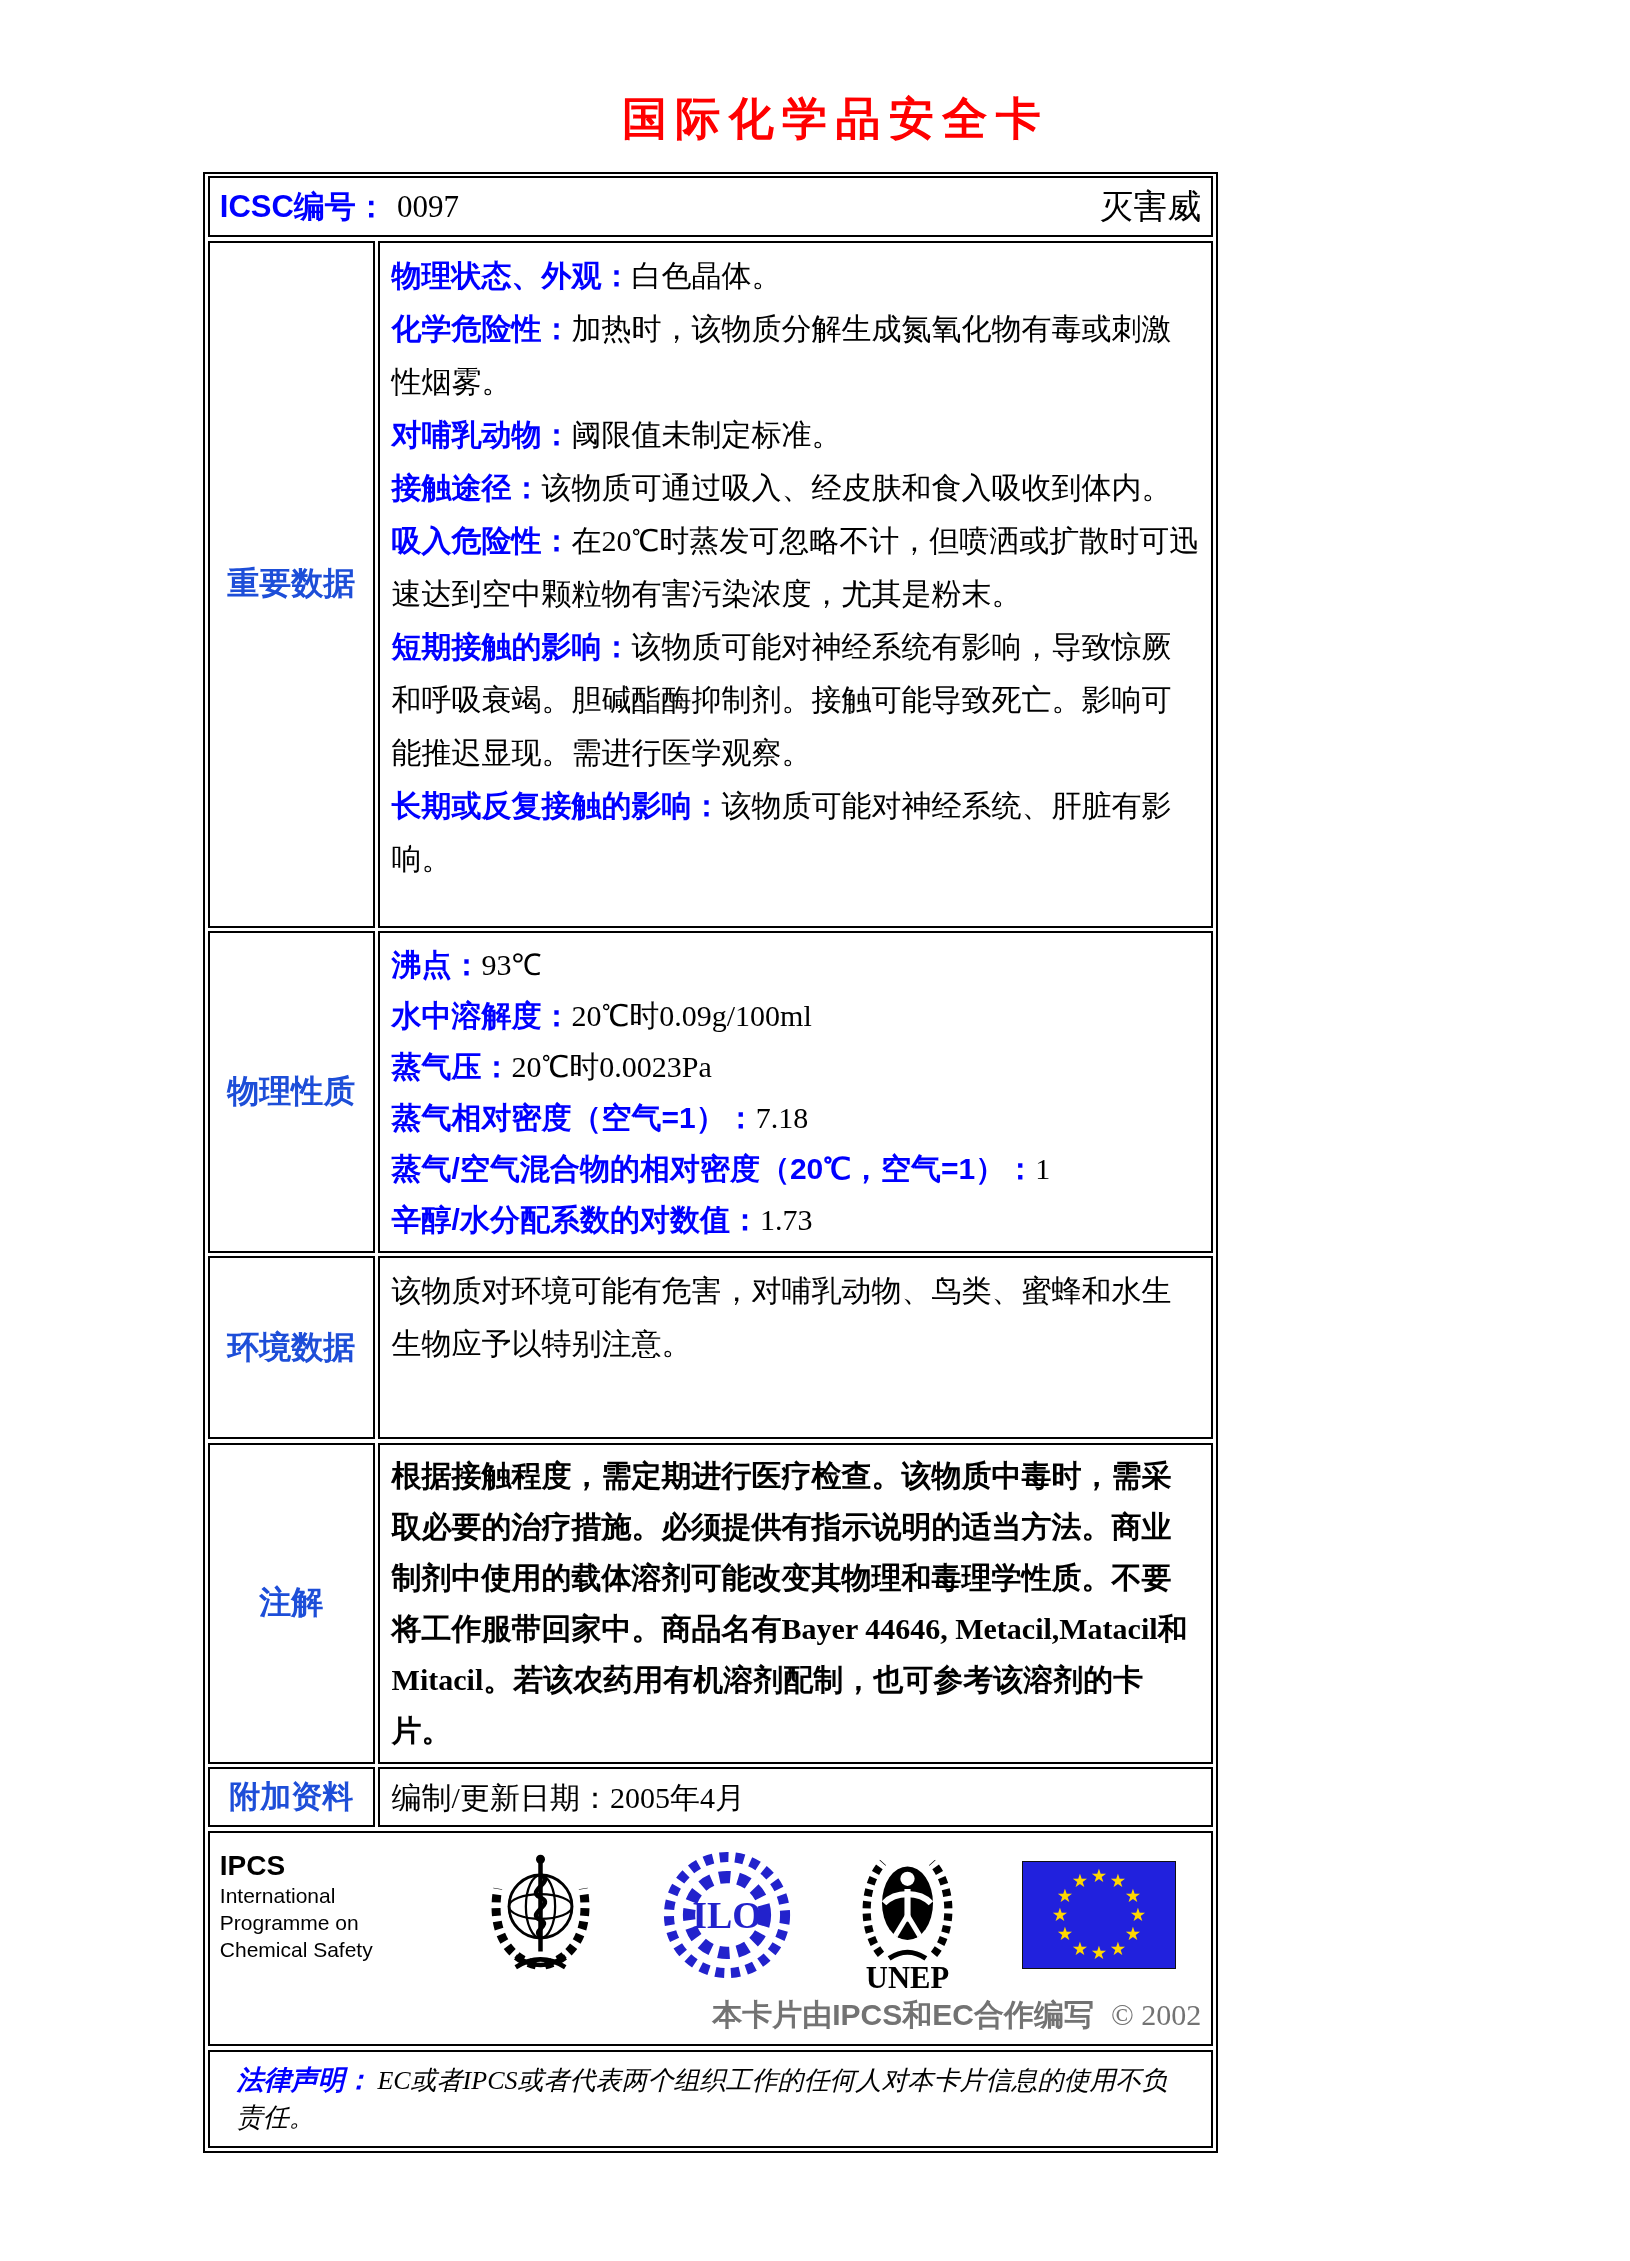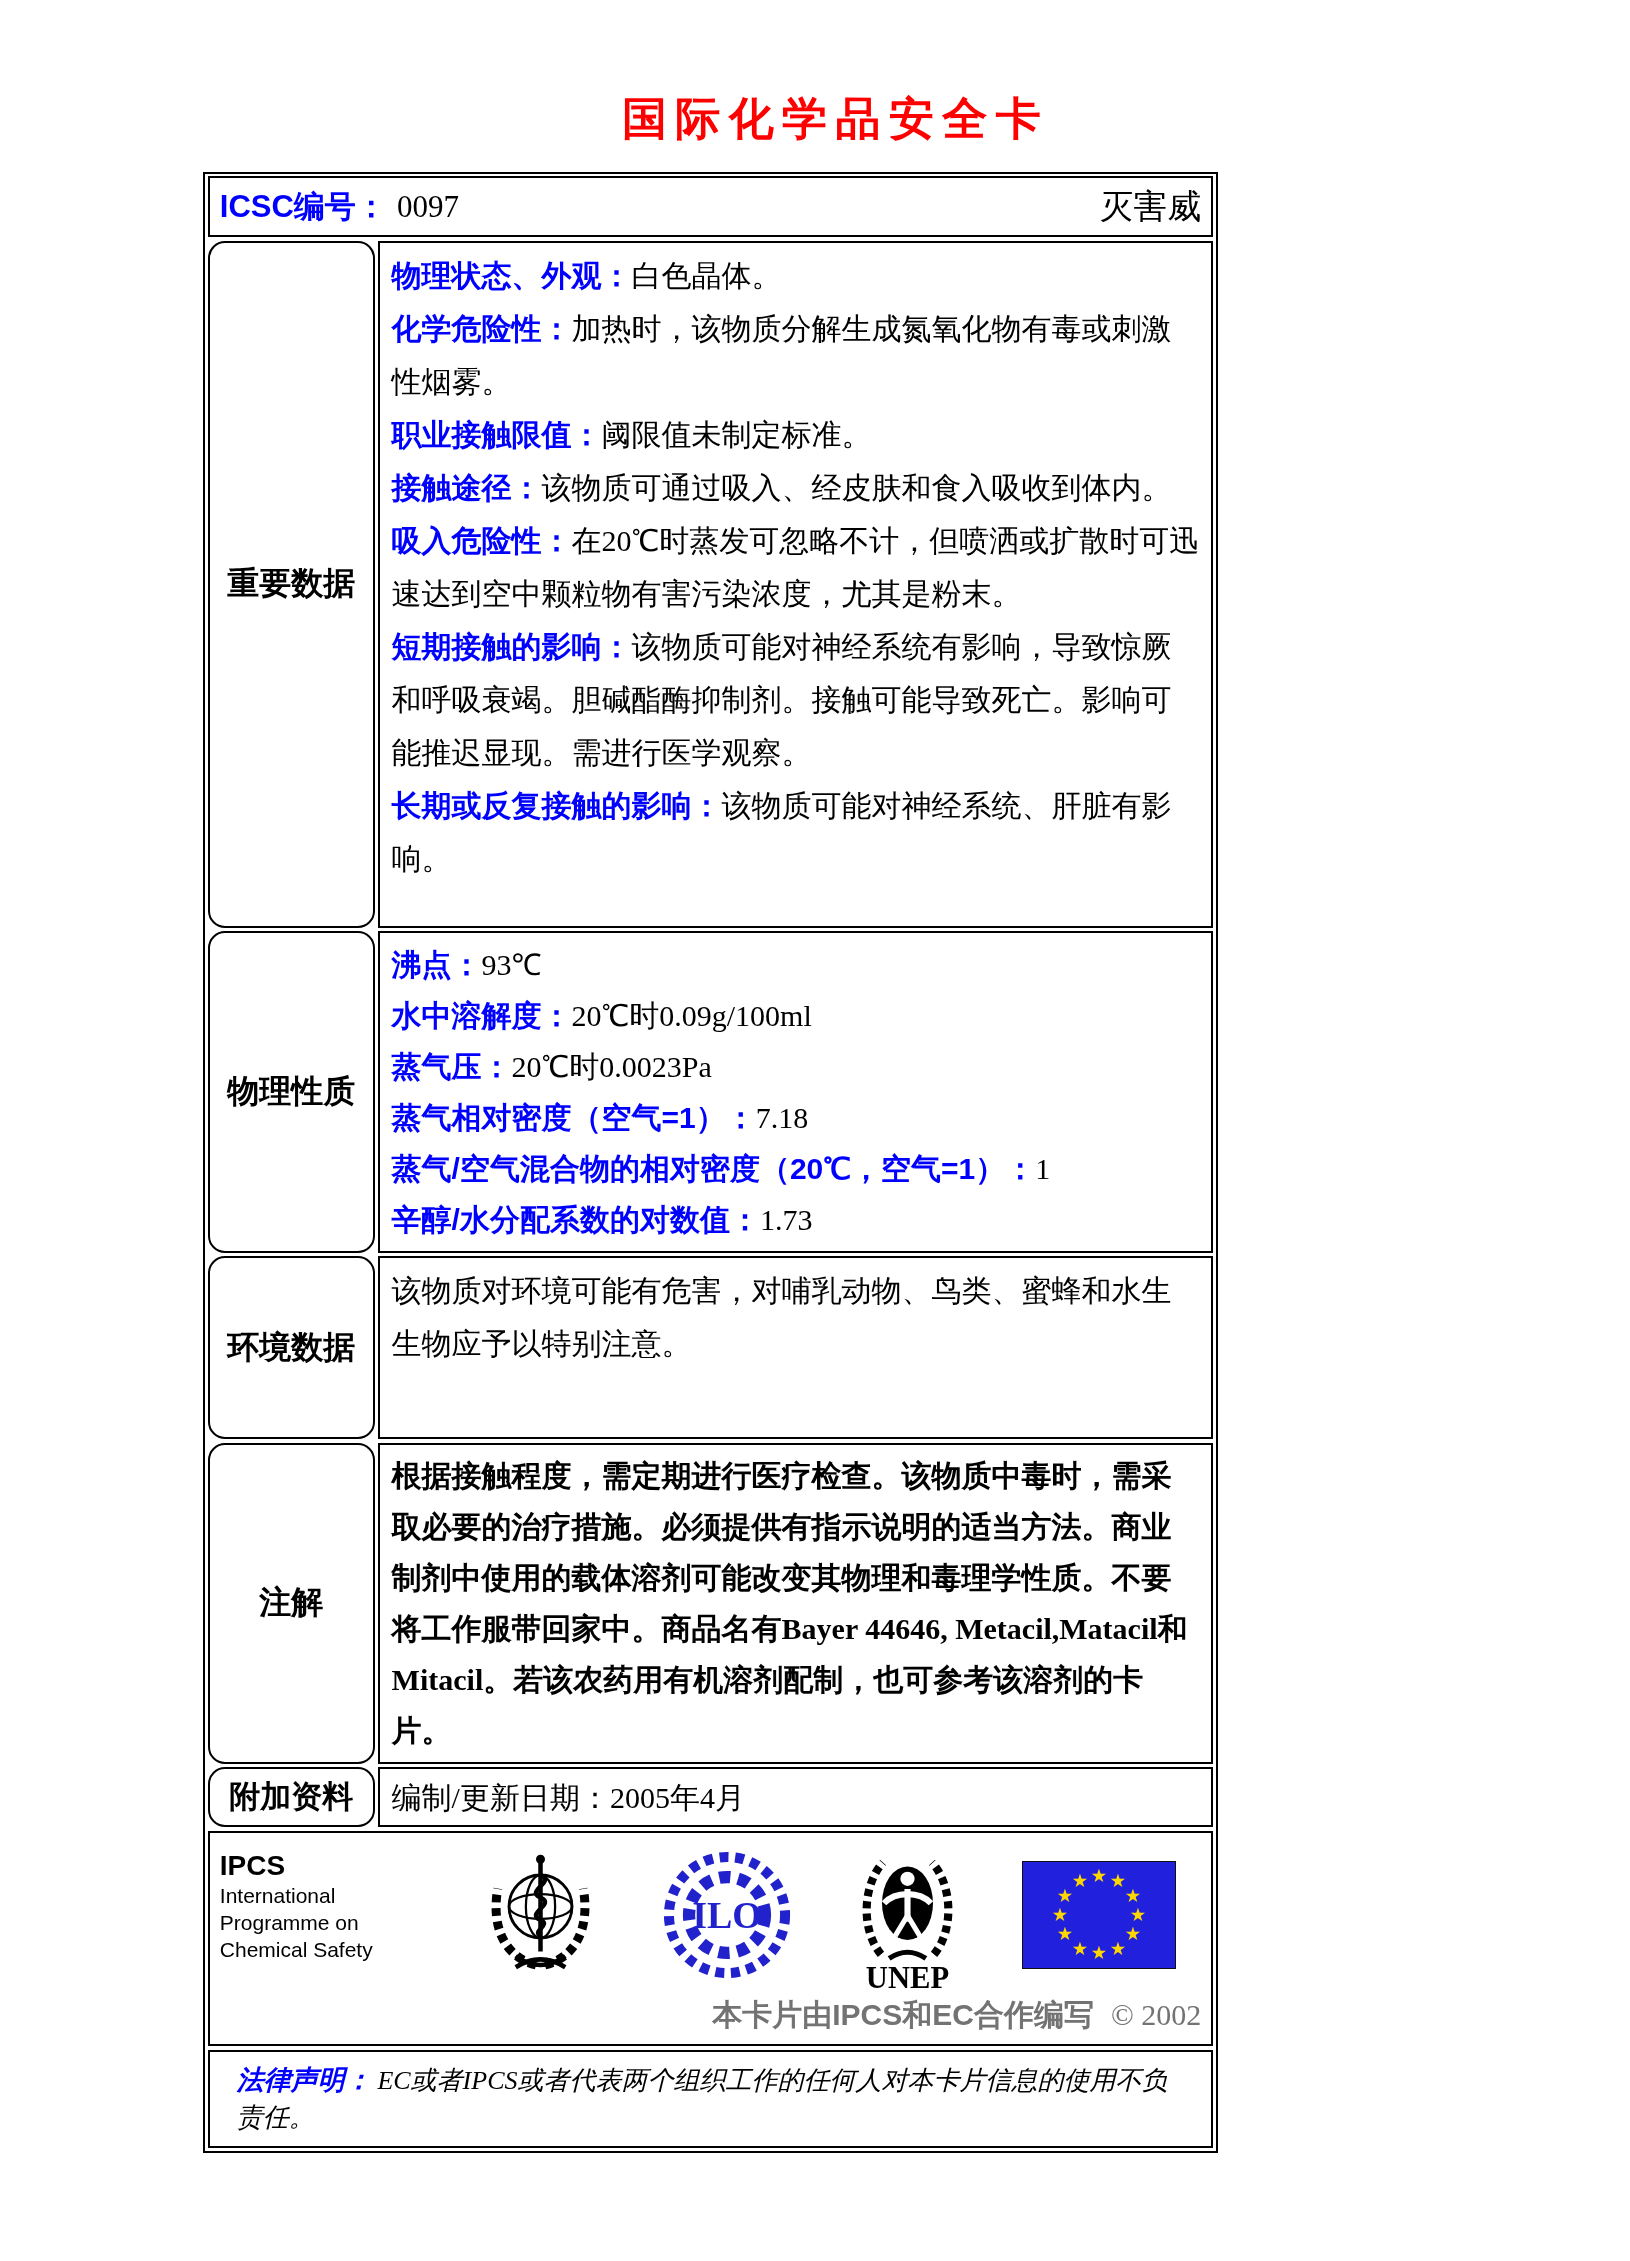--- a/index.html
+++ b/index.html
@@ -42,25 +42,24 @@
     box-sizing:border-box;
     background:#fff;
   }
   .label-cell {
     width:167px;
     flex:0 0 167px;
     display:flex;
     align-items:center;
     justify-content:center;
     text-align:center;
-    color:#000000;
+    color:#1d4ed8;
     font-family:"Liberation Sans", sans-serif;
     font-weight:bold;
     font-size:32px;
-    border-radius:17px;
   }
   .content-cell {
     flex:1;
     padding:5.6px 11.3px;
     font-size:30px;
     line-height:53px;
   }
   .content-cell p { margin:0; }
   .inline-label {
     color:#0000ff;
@@ -139,21 +138,21 @@
         </span>
         <span class="chem-name">灭害威</span>
       </div>
     </div>
 
     <div class="row row-important">
       <div class="cell label-cell">重要数据</div>
       <div class="cell content-cell">
         <p><span class="inline-label">物理状态、外观：</span><span>白色晶体。</span></p>
         <p><span class="inline-label">化学危险性：</span><span>加热时，该物质分解生成氮氧化物有毒或刺激性烟雾。</span></p>
-        <p><span class="inline-label">职业接触限值：</span><span>阈限值未制定标准。</span></p>
+        <p><span class="inline-label">对哺乳动物：</span><span>阈限值未制定标准。</span></p>
         <p><span class="inline-label">接触途径：</span><span>该物质可通过吸入、经皮肤和食入吸收到体内。</span></p>
         <p><span class="inline-label">吸入危险性：</span><span>在20℃时蒸发可忽略不计，但喷洒或扩散时可迅速达到空中颗粒物有害污染浓度，尤其是粉末。</span></p>
         <p><span class="inline-label">短期接触的影响：</span><span>该物质可能对神经系统有影响，导致惊厥和呼吸衰竭。胆碱酯酶抑制剂。接触可能导致死亡。影响可能推迟显现。需进行医学观察。</span></p>
         <p><span class="inline-label">长期或反复接触的影响：</span><span>该物质可能对神经系统、肝脏有影响。</span></p>
       </div>
     </div>
 
     <div class="row row-physical">
       <div class="cell label-cell">物理性质</div>
       <div class="cell content-cell" style="line-height:51px;">

